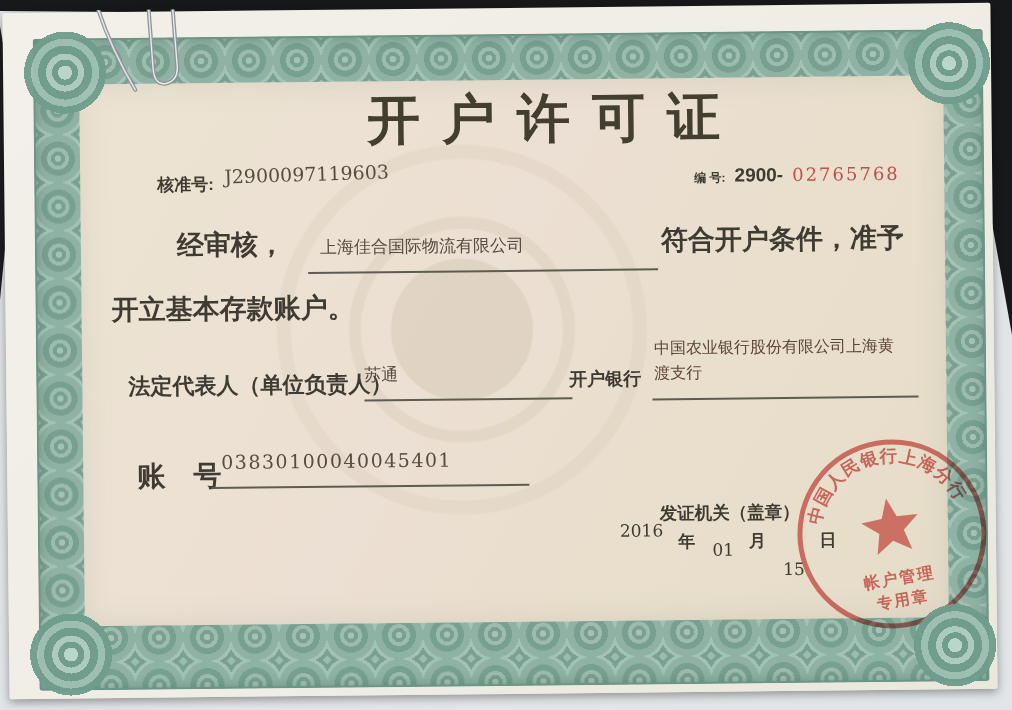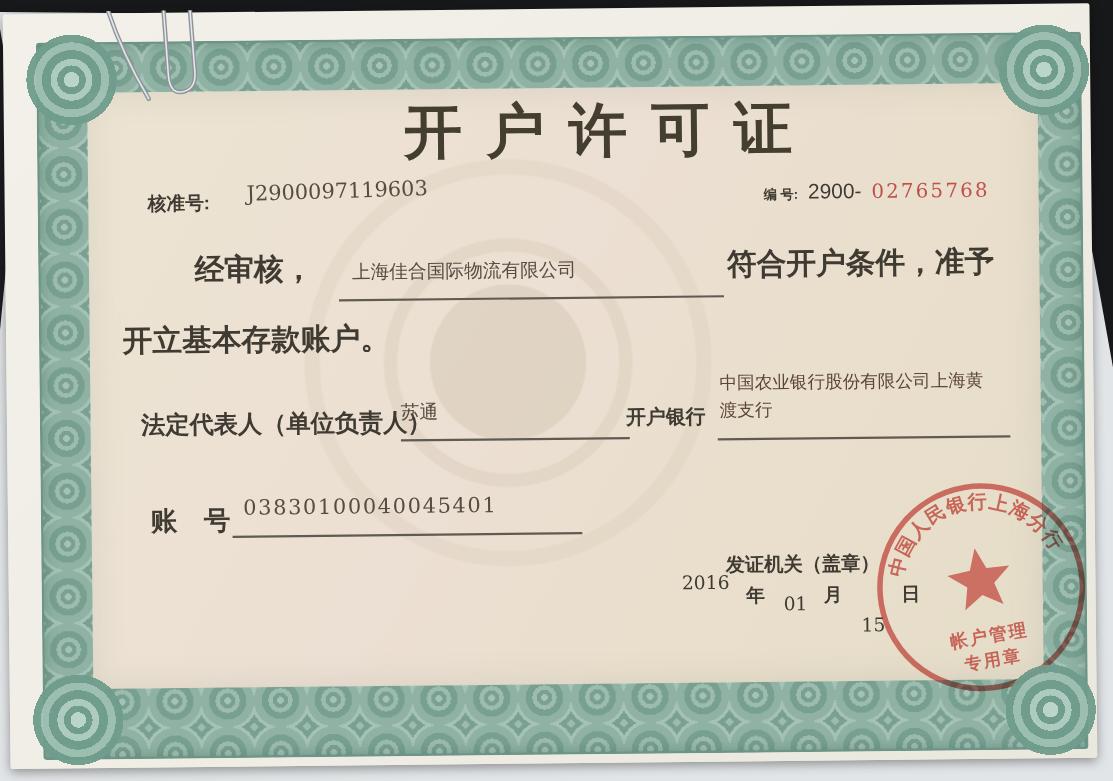--- a/index.html
+++ b/index.html
@@ -77,46 +77,46 @@
     <div class="frame-corner corner-tl"></div>
     <div class="frame-corner corner-tr"></div>
     <div class="frame-corner corner-br"></div>
     <div class="frame-corner corner-bl"></div>
 
     <div class="inner"></div>
   </div>
 
   <div class="txt title">开户许可证</div>
 
-  <div class="txt label" style="left:130px;top:162px;font-size:17px;">核准号:</div>
+  <div class="txt label" style="left:153px;top:162px;font-size:17px;">核准号:</div>
   <div class="txt fillin" style="left:220px;top:153px;font-size:19px;transform:rotate(-1.2deg);">J2900097119603</div>
 
   <div class="txt serial-row" style="left:690px;top:159px;">
     <span class="label" style="font-size:12px;">编 号:</span>
-    <span style="font-size:19px;">2900-</span>
+    <span style="font-size:19px;font-weight:bold;">2900-</span>
     <span class="serial-num" style="font-size:18px;">02765768</span>
   </div>
 
   <div class="txt big" style="left:172px;top:216px;">经审核，</div>
   <div class="underbox" style="left:303px;top:222px;width:350px;height:40px;">
     <span class="fillin" style="position:absolute;left:12px;top:4px;font-size:17px;white-space:nowrap;">上海佳合国际物流有限公司</span>
   </div>
   <div class="txt big" style="left:656px;top:216px;">符合开户条件，准予</div>
   <div class="txt big" style="left:106px;top:280px;">开立基本存款账户。</div>
 
   <div class="txt label" style="left:122px;top:360px;font-size:22px;">法定代表人（单位负责人）</div>
   <div class="underbox" style="left:358px;top:352px;width:208px;height:38px;">
     <span class="fillin" style="position:absolute;left:0;top:2px;font-size:17px;">苏通</span>
   </div>
 
   <div class="txt label" style="left:563px;top:360px;font-size:18px;">开户银行</div>
   <div class="fillin" style="position:absolute;left:648px;top:330px;width:250px;font-size:16px;line-height:1.55;color:#5d4636;">中国农业银行股份有限公司上海黄渡支行</div>
   <div class="underbox" style="left:646px;top:390px;width:266px;height:2px;"></div>
 
-  <div class="txt label" style="left:130px;top:446px;font-size:24px;">账　号</div>
+  <div class="txt label" style="left:130px;top:446px;font-size:28px;">账　号</div>
   <div class="underbox" style="left:204px;top:438px;width:318px;height:38px;">
     <span class="fillin" style="position:absolute;left:10px;top:2px;font-size:19px;letter-spacing:1.5px;">03830100040045401</span>
   </div>
 
   <div class="txt label" style="left:652px;top:495px;font-size:17.5px;">发证机关（盖章）</div>
   <div class="date-row">
     <span class="date-num">2016</span>
     <span class="date-unit" style="margin-left:15px;">年</span>
     <span class="date-num" style="margin-left:17px;margin-top:20px;">01</span>
     <span class="date-unit" style="margin-left:15px;">月</span>

